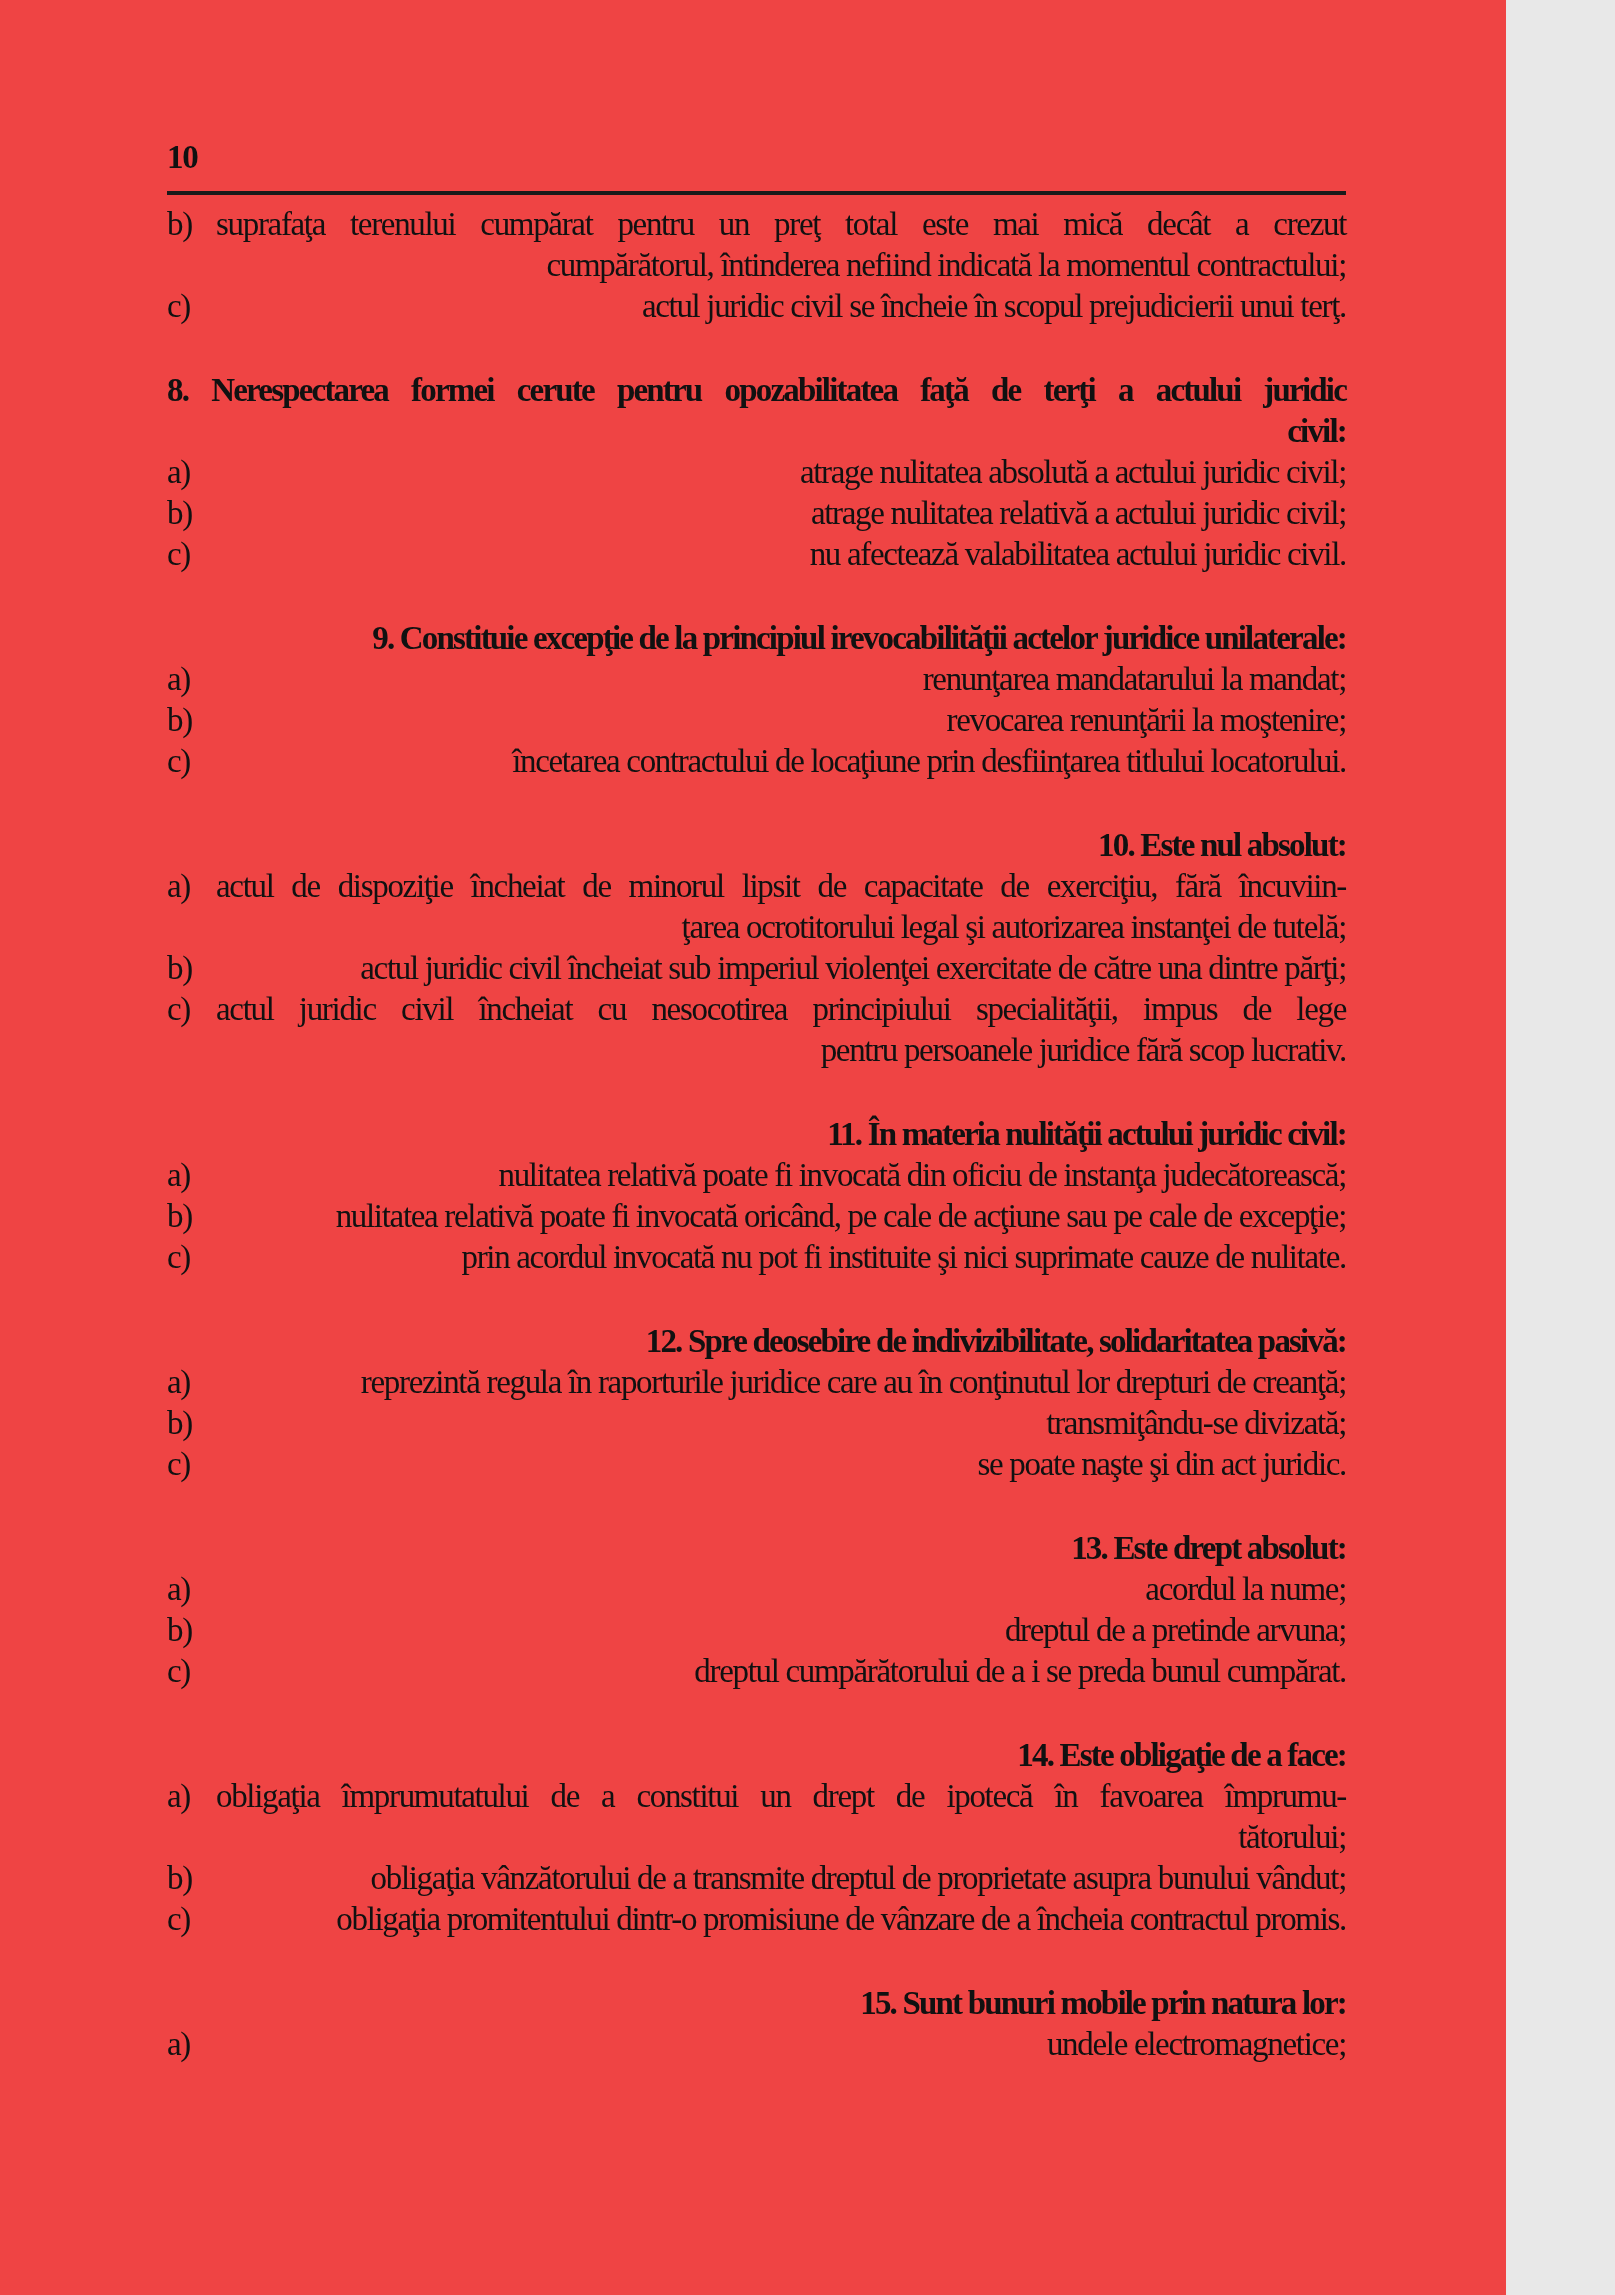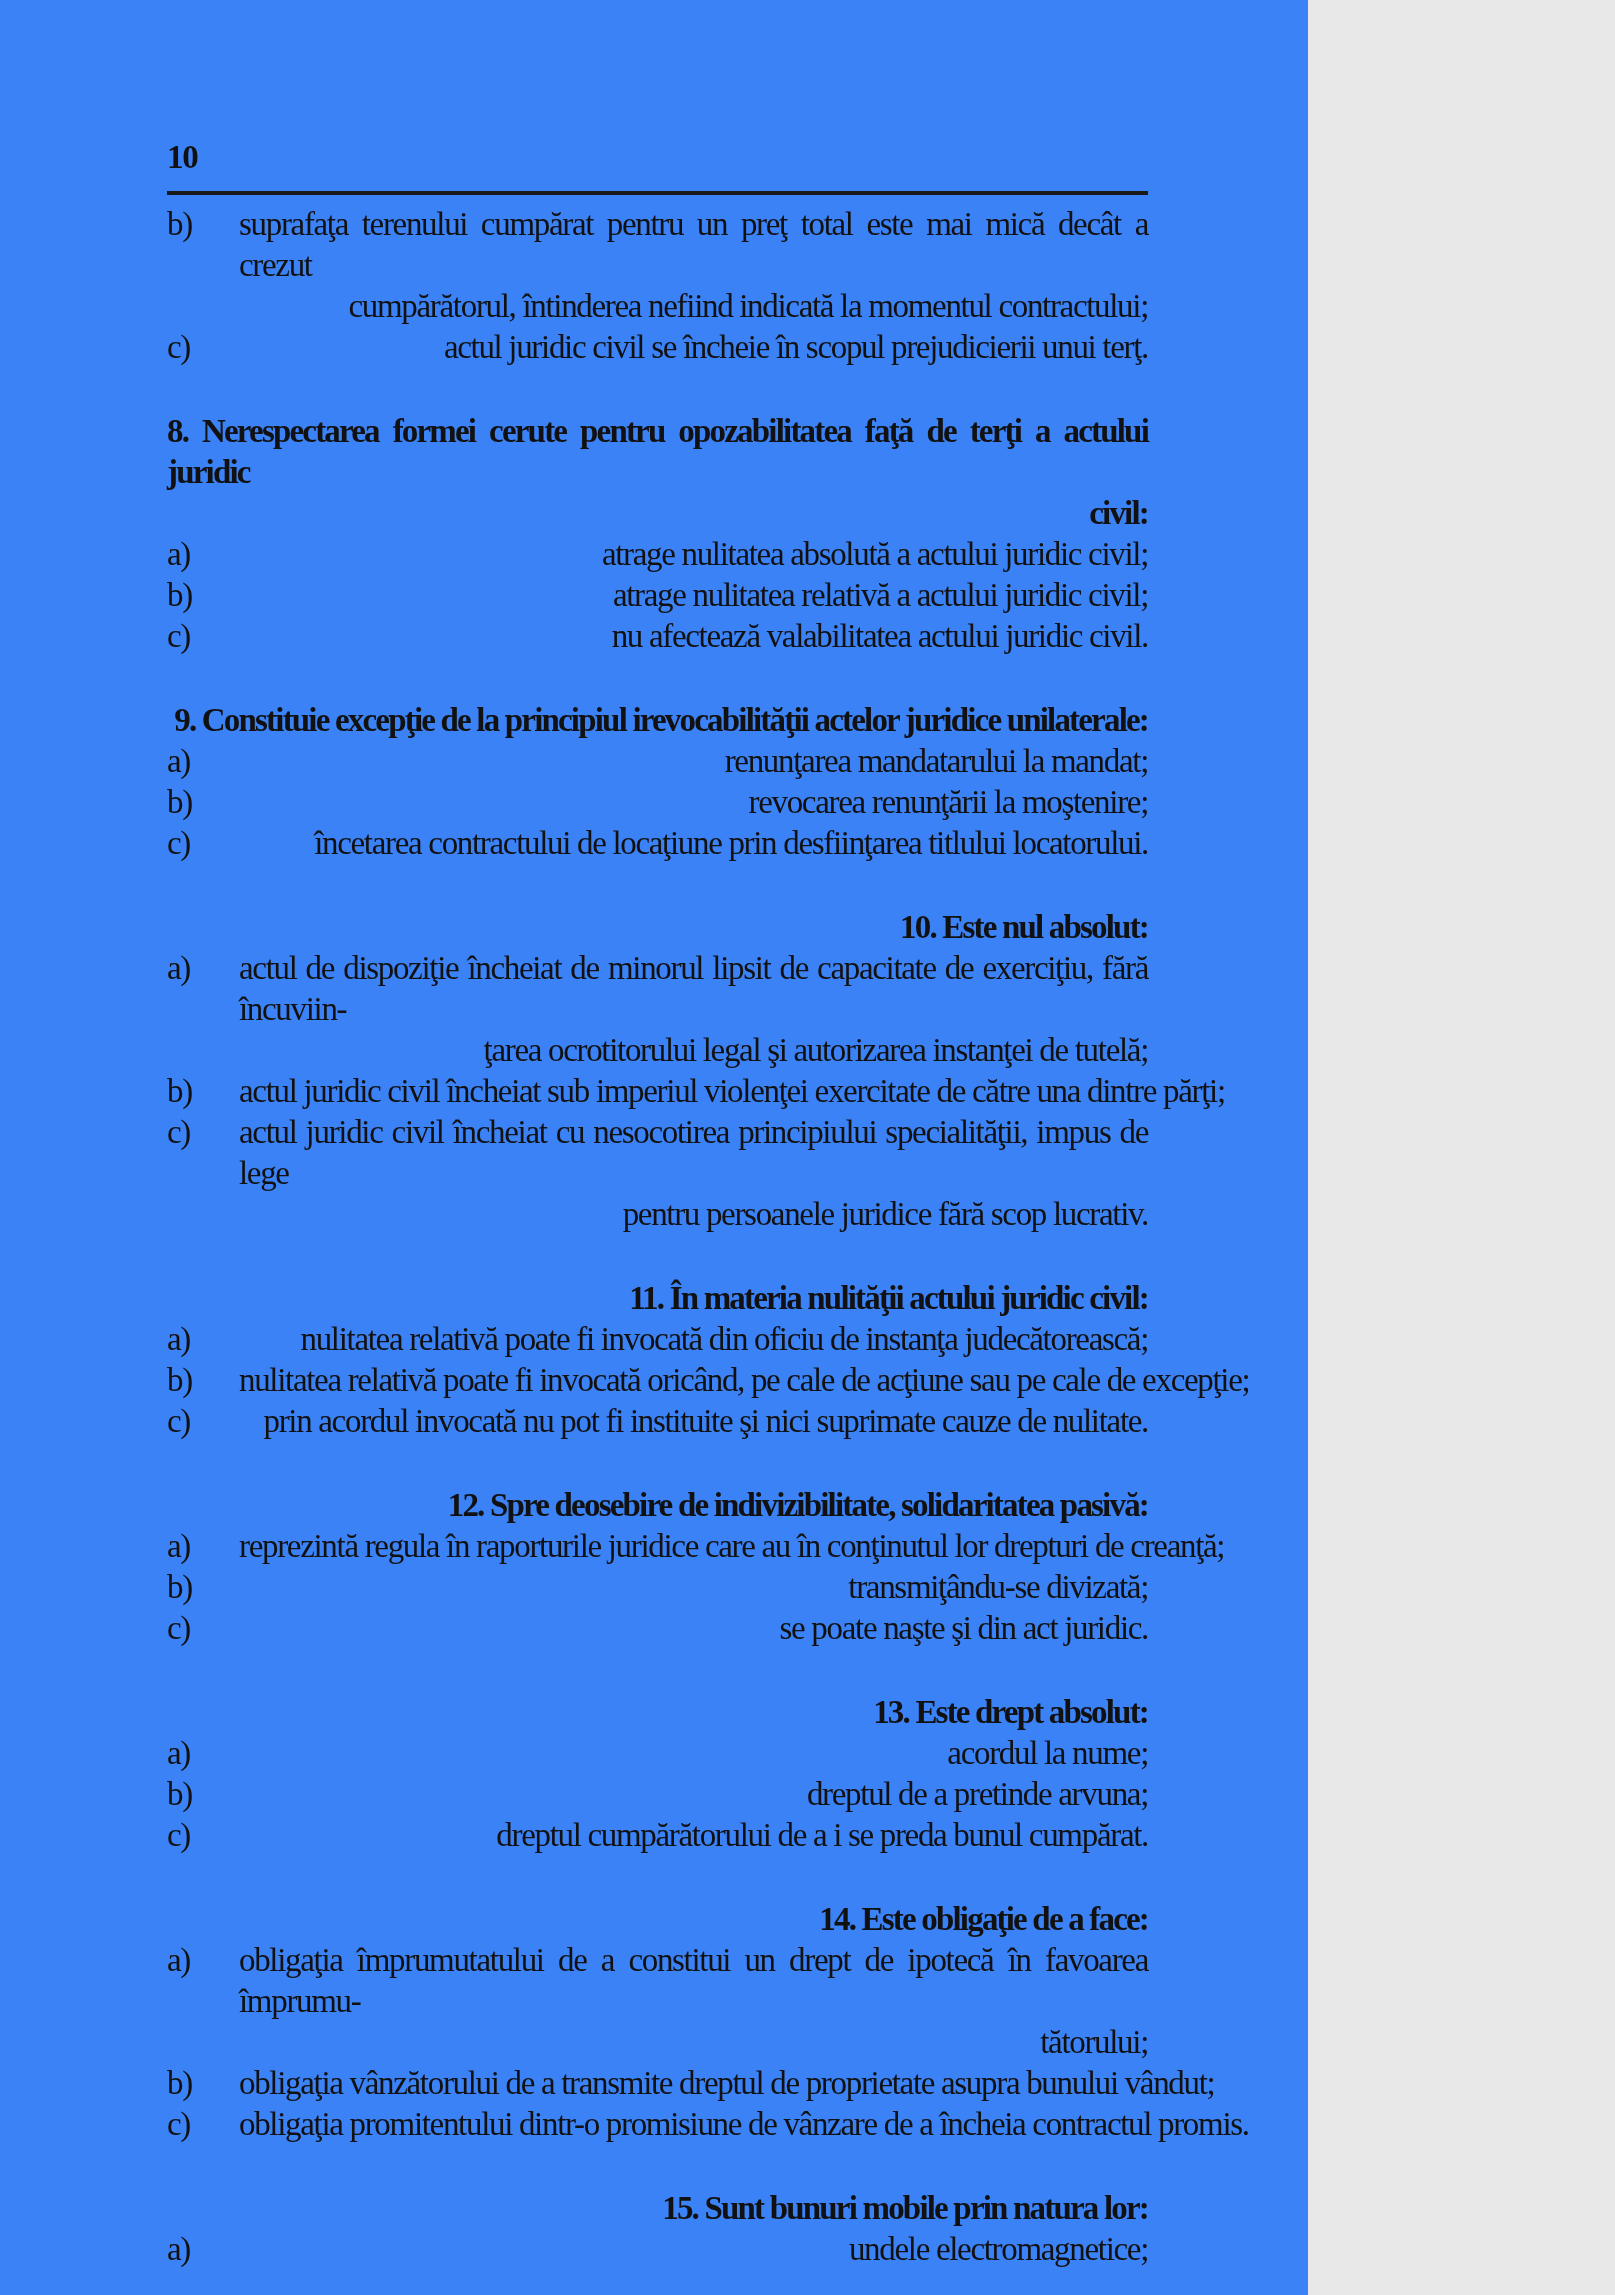--- a/index.html
+++ b/index.html
@@ -1,20 +1,20 @@
 <!DOCTYPE html>
 <html lang="ro" style="font-size:10.5px"><head>
 <meta charset="utf-8">
 <style>
   html,body{margin:0;padding:0;background:#e8e8e8;}
   .page{
     position:relative;
-    width:1308px;
+    width:1506px;
     height:2295px;
-    background:#3b82f6;
+    background:#ef4444;
     color:#111111;
     font-family:"Liberation Serif","DejaVu Serif",serif;
     font-size:33px;
     line-height:41px;
     letter-spacing:-0.04em;
     box-sizing:border-box;
     padding:134px 160px 0 167px;
     overflow:hidden;
   }
   
@@ -35,21 +35,21 @@
   .q-heading{font-weight:bold;letter-spacing:-0.055em;}
   .h-cont{margin-left:44px;}
   .opt{
     display:flex;
     align-items:flex-start;
   }
   .opt-label{
     flex:0 0 49px;
     width:49px;
   }
-  .opt-lines{flex:1 1 auto;min-width:0;margin-left:23px;}
+  .opt-lines{flex:1 1 auto;min-width:0;}
   .l-just{text-align:justify;text-align-last:justify;}
   .l-norm{text-align:right;white-space:nowrap;}
 </style>
 </head>
 <body>
 
 <div class="page">
 
   <div class="hdr">
     <span class="pgnum">10</span>

